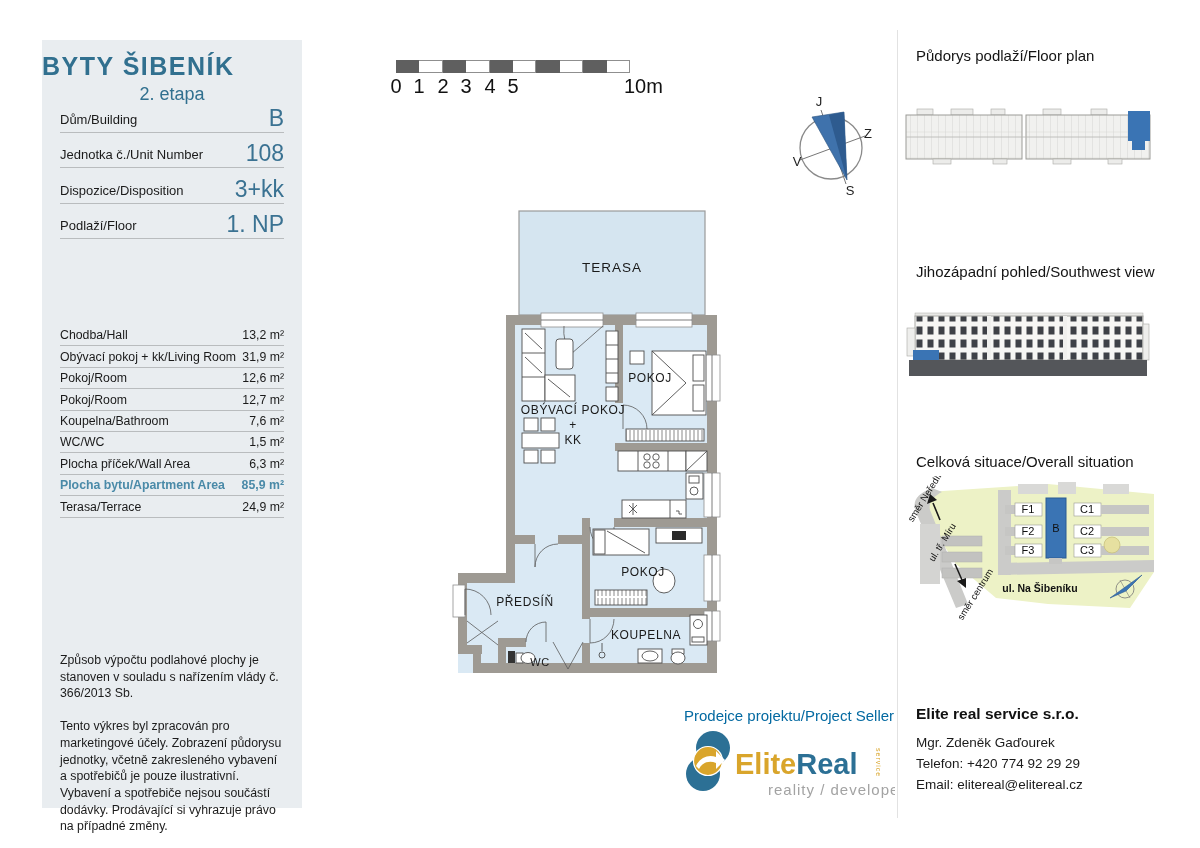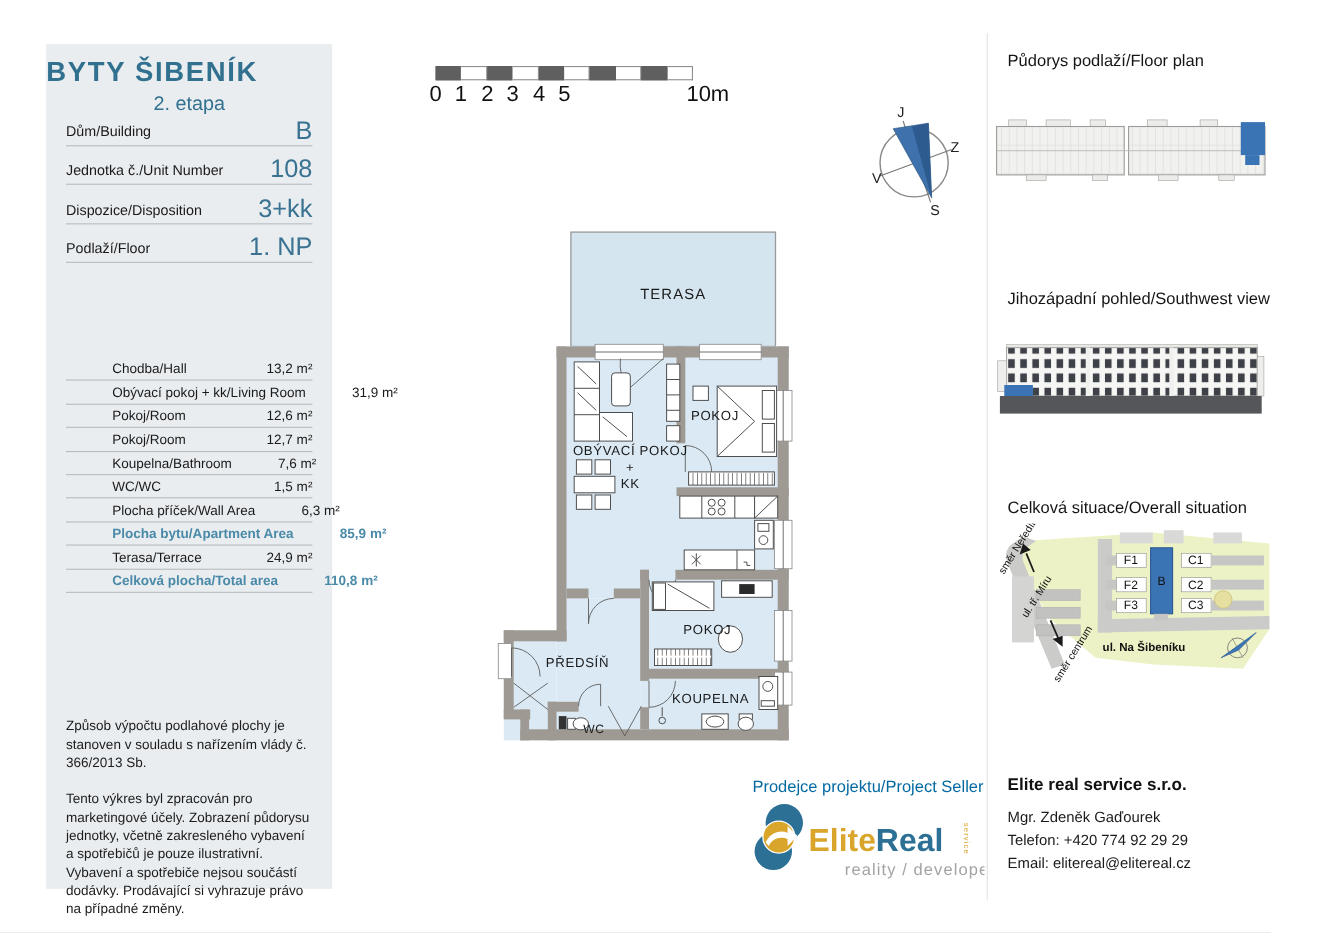--- a/index.html
+++ b/index.html
@@ -14,21 +14,21 @@
 
   
   #sidebar{position:absolute;left:42px;top:40px;width:260px;height:768px;background:var(--sidebar-bg);}
   .sb-title{position:absolute;top:12px;left:0;width:100%;font-size:25px;font-weight:bold;letter-spacing:1.5px;color:var(--teal);}
   .sb-sub{position:absolute;top:44px;left:0;width:100%;text-align:center;font-size:18px;color:var(--teal);}
   .unit-row{position:absolute;left:18px;width:224px;height:33px;border-bottom:1px solid #b9bcbe;display:flex;justify-content:space-between;align-items:flex-end;}
   .unit-row .ul{font-size:13px;color:#1a1a1a;padding-bottom:5px;text-align:right;}
   .unit-row .uv{font-size:23px;color:var(--value-blue);line-height:1;padding-bottom:2px;}
   #areas{position:absolute;left:18px;top:285px;width:224px;}
   .area-row{height:21.4px;border-bottom:1px solid #b9bcbe;display:flex;justify-content:space-between;align-items:flex-end;}
-  .area-row span{font-size:12.3px;color:#1a1a1a;padding-bottom:3px;white-space:nowrap;margin-left:42px;}
+  .area-row span{font-size:12.3px;color:#1a1a1a;padding-bottom:3px;white-space:nowrap;}
   .area-row.hl span{color:var(--highlight);font-weight:bold;}
   #disclaimer{position:absolute;left:18px;top:612px;width:226px;font-size:12.3px;line-height:1.36;color:#1c1c1c;}
   #disclaimer p+p{margin-top:16px;}
 
   
   #scalebar{position:absolute;left:396px;top:60px;width:280px;height:46px;}
   #scalebar .bar{display:flex;width:234px;height:13px;}
   #scalebar .seg{width:23.4px;height:13px;border:1px solid #8f8f8f;}
   #scalebar .seg.d{background:var(--scale-dark);border-color:var(--scale-dark);}
   #scalebar .seg.l{background:#ffffff;border-left:none;}
@@ -113,24 +113,20 @@
           <span>Plocha příček/Wall Area</span>
           <span>6,3 m²</span>
         </div>
       <div class="area-row hl">
           <span>Plocha bytu/Apartment Area</span>
           <span>85,9 m²</span>
         </div>
       <div class="area-row">
           <span>Terasa/Terrace</span>
           <span>24,9 m²</span>
-        </div>
-      <div class="area-row hl">
-          <span>Celková plocha/Total area</span>
-          <span>110,8 m²</span>
         </div>
     </div>
 
     <div id="disclaimer">
       <p>Způsob výpočtu podlahové plochy je stanoven v souladu s nařízením vlády č. 366/2013 Sb.</p>
       <p>Tento výkres byl zpracován pro marketingové účely. Zobrazení půdorysu jednotky, včetně zakresleného vybavení a spotřebičů je pouze ilustrativní. Vybavení a spotřebiče nejsou součástí dodávky. Prodávající si vyhrazuje právo na případné změny.</p>
     </div>
   </div>
 
   <div id="scalebar">

